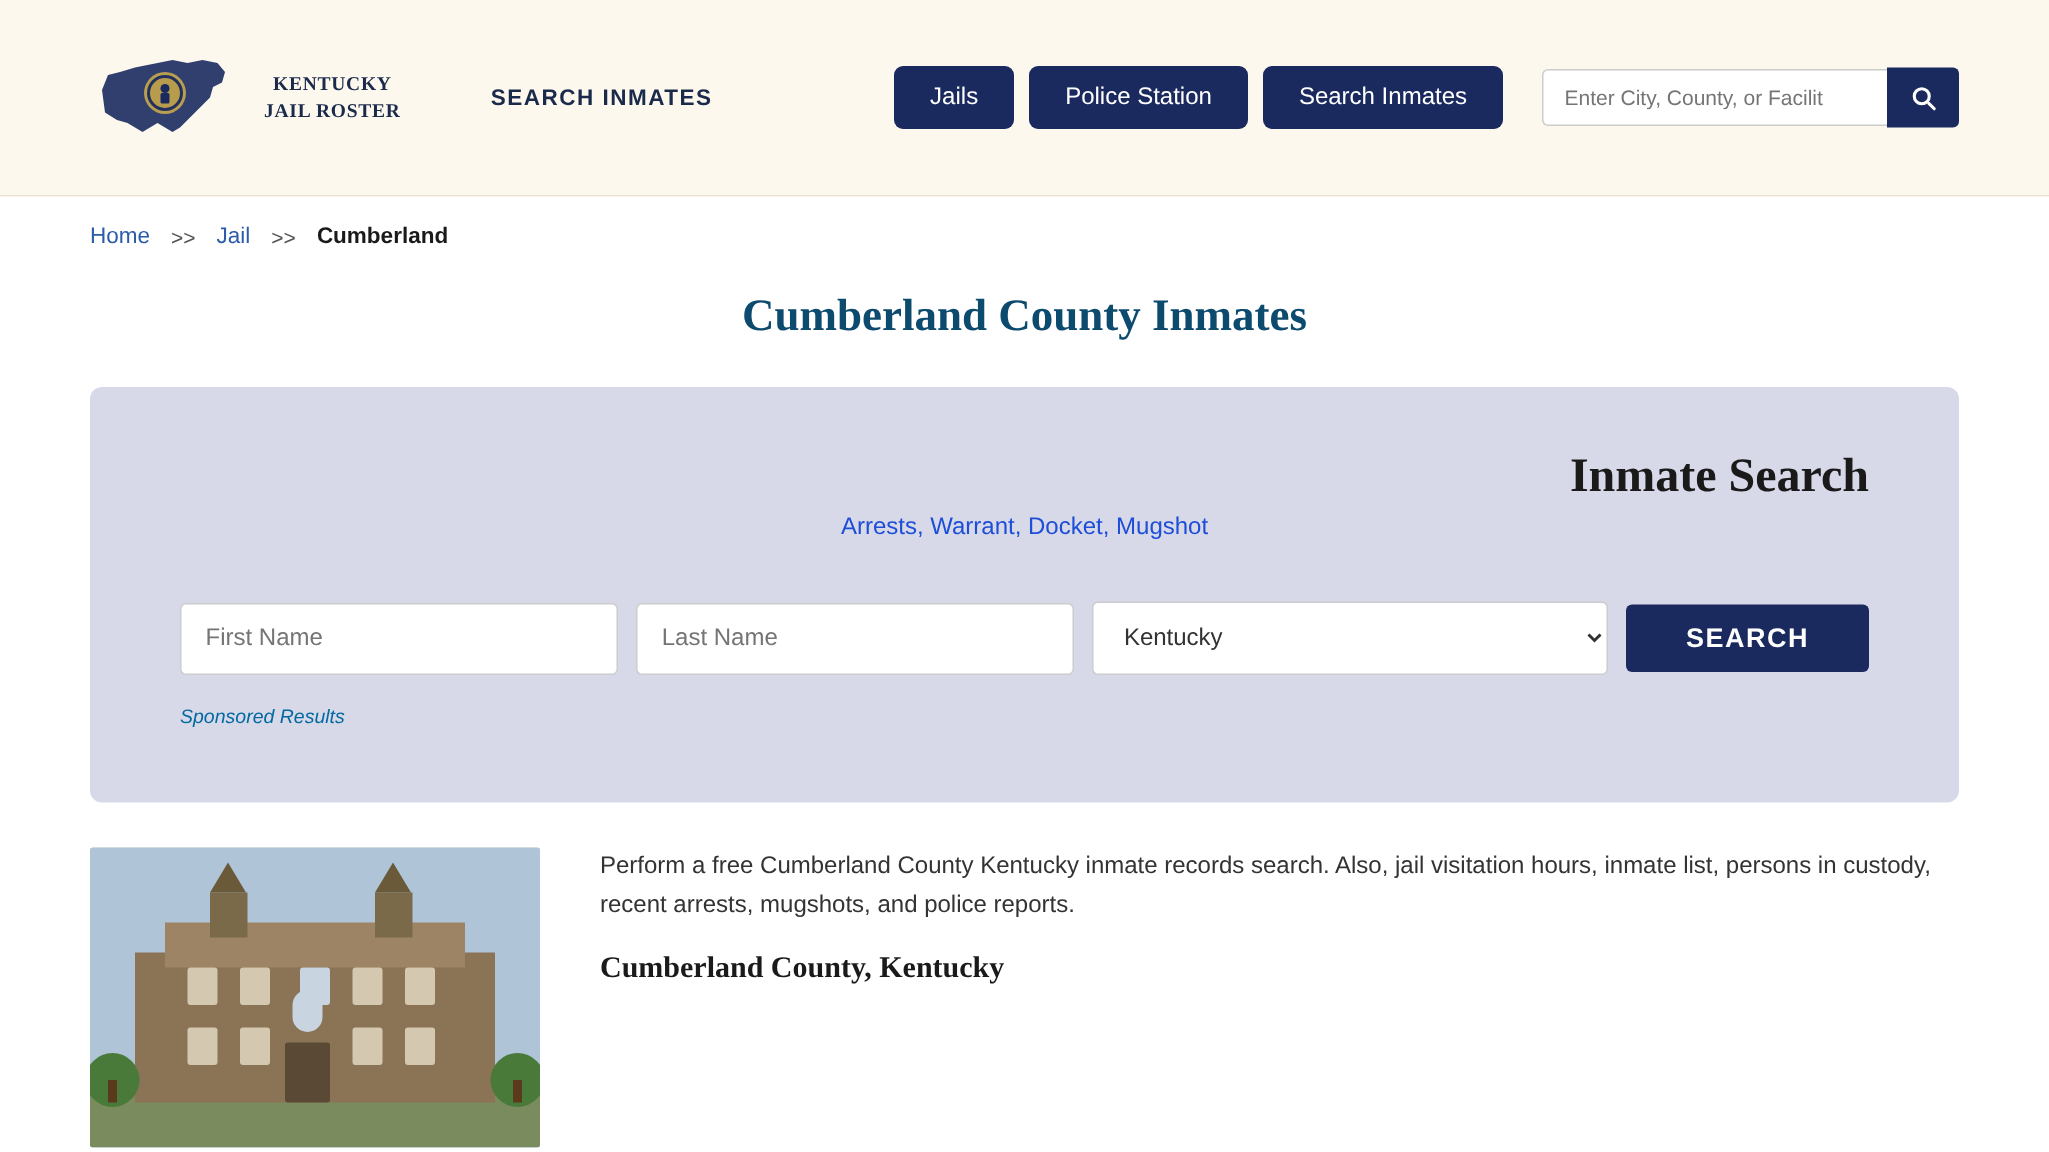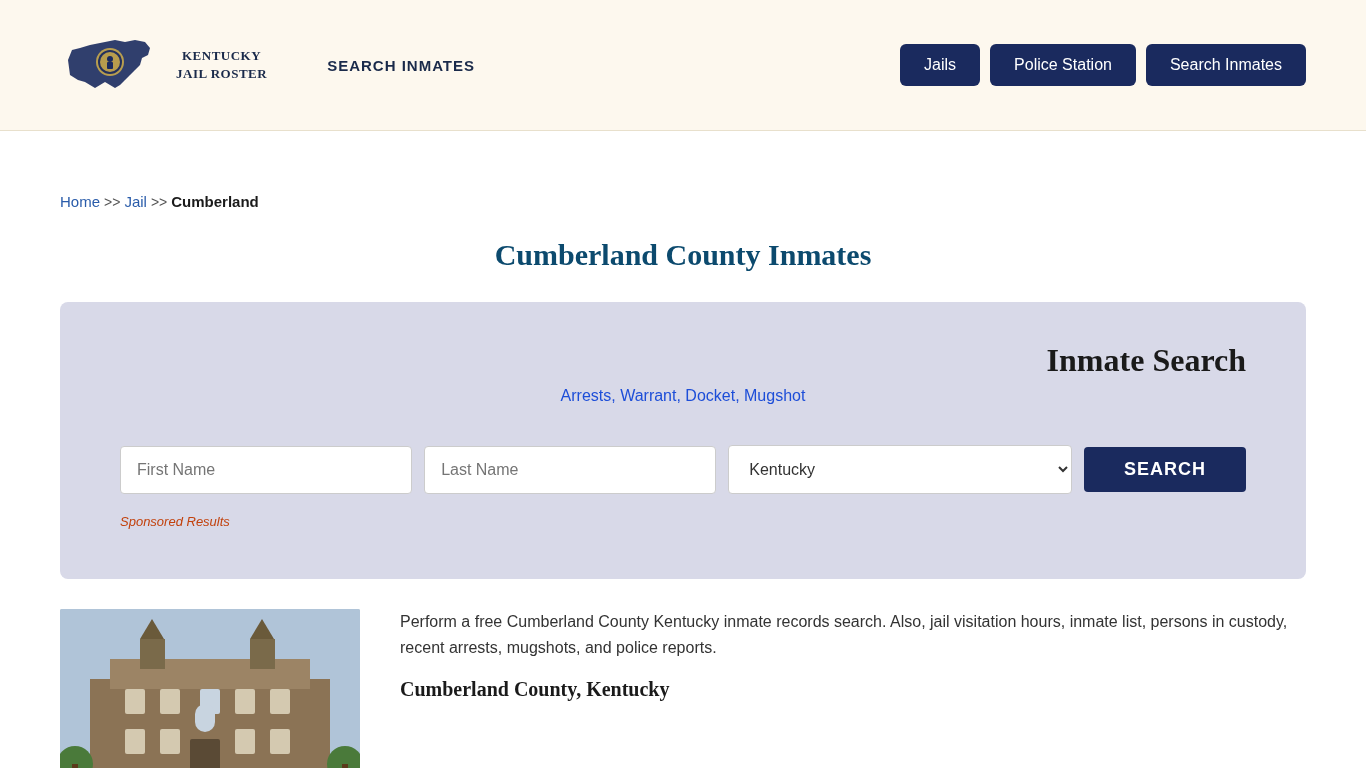--- a/index.html
+++ b/index.html
@@ -117,24 +117,23 @@
 
     
     .breadcrumb-area {
       padding: 18px 60px;
       background: #ffffff;
     }
 
     .breadcrumb {
       display: flex;
       align-items: center;
-      gap: 4px;
+      gap: 14px;
       font-size: 15px;
       font-family: Arial, sans-serif;
-      margin-top: 44px;
     }
 
     .breadcrumb a {
       color: #2a5caa;
       text-decoration: none;
     }
 
     .breadcrumb-sep {
       color: #555;
       font-size: 14px;
@@ -225,21 +224,21 @@
       font-family: Arial, sans-serif;
       font-weight: bold;
       letter-spacing: 1px;
       cursor: pointer;
       white-space: nowrap;
     }
 
     .sponsored-label {
       margin-top: 20px;
       font-size: 13px;
-      color: #c2410c;
+      color: #0369a1;
       font-family: Arial, sans-serif;
       font-style: italic;
     }
 
     
     .content-area {
       padding: 0 60px 40px;
       display: flex;
       gap: 40px;
     }
@@ -309,20 +308,28 @@
     </div>
   </div>
 
   <a class="search-inmates-link" href="#">SEARCH INMATES</a>
 
   <nav class="nav-area">
     <button class="nav-btn">Jails</button>
     <button class="nav-btn">Police Station</button>
     <button class="nav-btn">Search Inmates</button>
 
+    <div class="search-bar-area">
+      <input type="text" class="header-search-input" placeholder="Enter City, County, or Facilit" style="">
+      <button class="header-search-btn">
+        <svg class="search-icon-svg" viewBox="0 0 24 24">
+          <path d="M21 21l-4.35-4.35M17 11A6 6 0 1 1 5 11a6 6 0 0 1 12 0z" stroke="white" stroke-width="2.5" fill="none" stroke-linecap="round"></path>
+        </svg>
+      </button>
+    </div>
   </nav>
 </header>
 
 <div class="breadcrumb-area">
   <nav class="breadcrumb">
     <a href="#">Home</a>
     <span class="breadcrumb-sep">&gt;&gt;</span>
     <a href="#">Jail</a>
     <span class="breadcrumb-sep">&gt;&gt;</span>
     <span class="breadcrumb-current">Cumberland</span>

